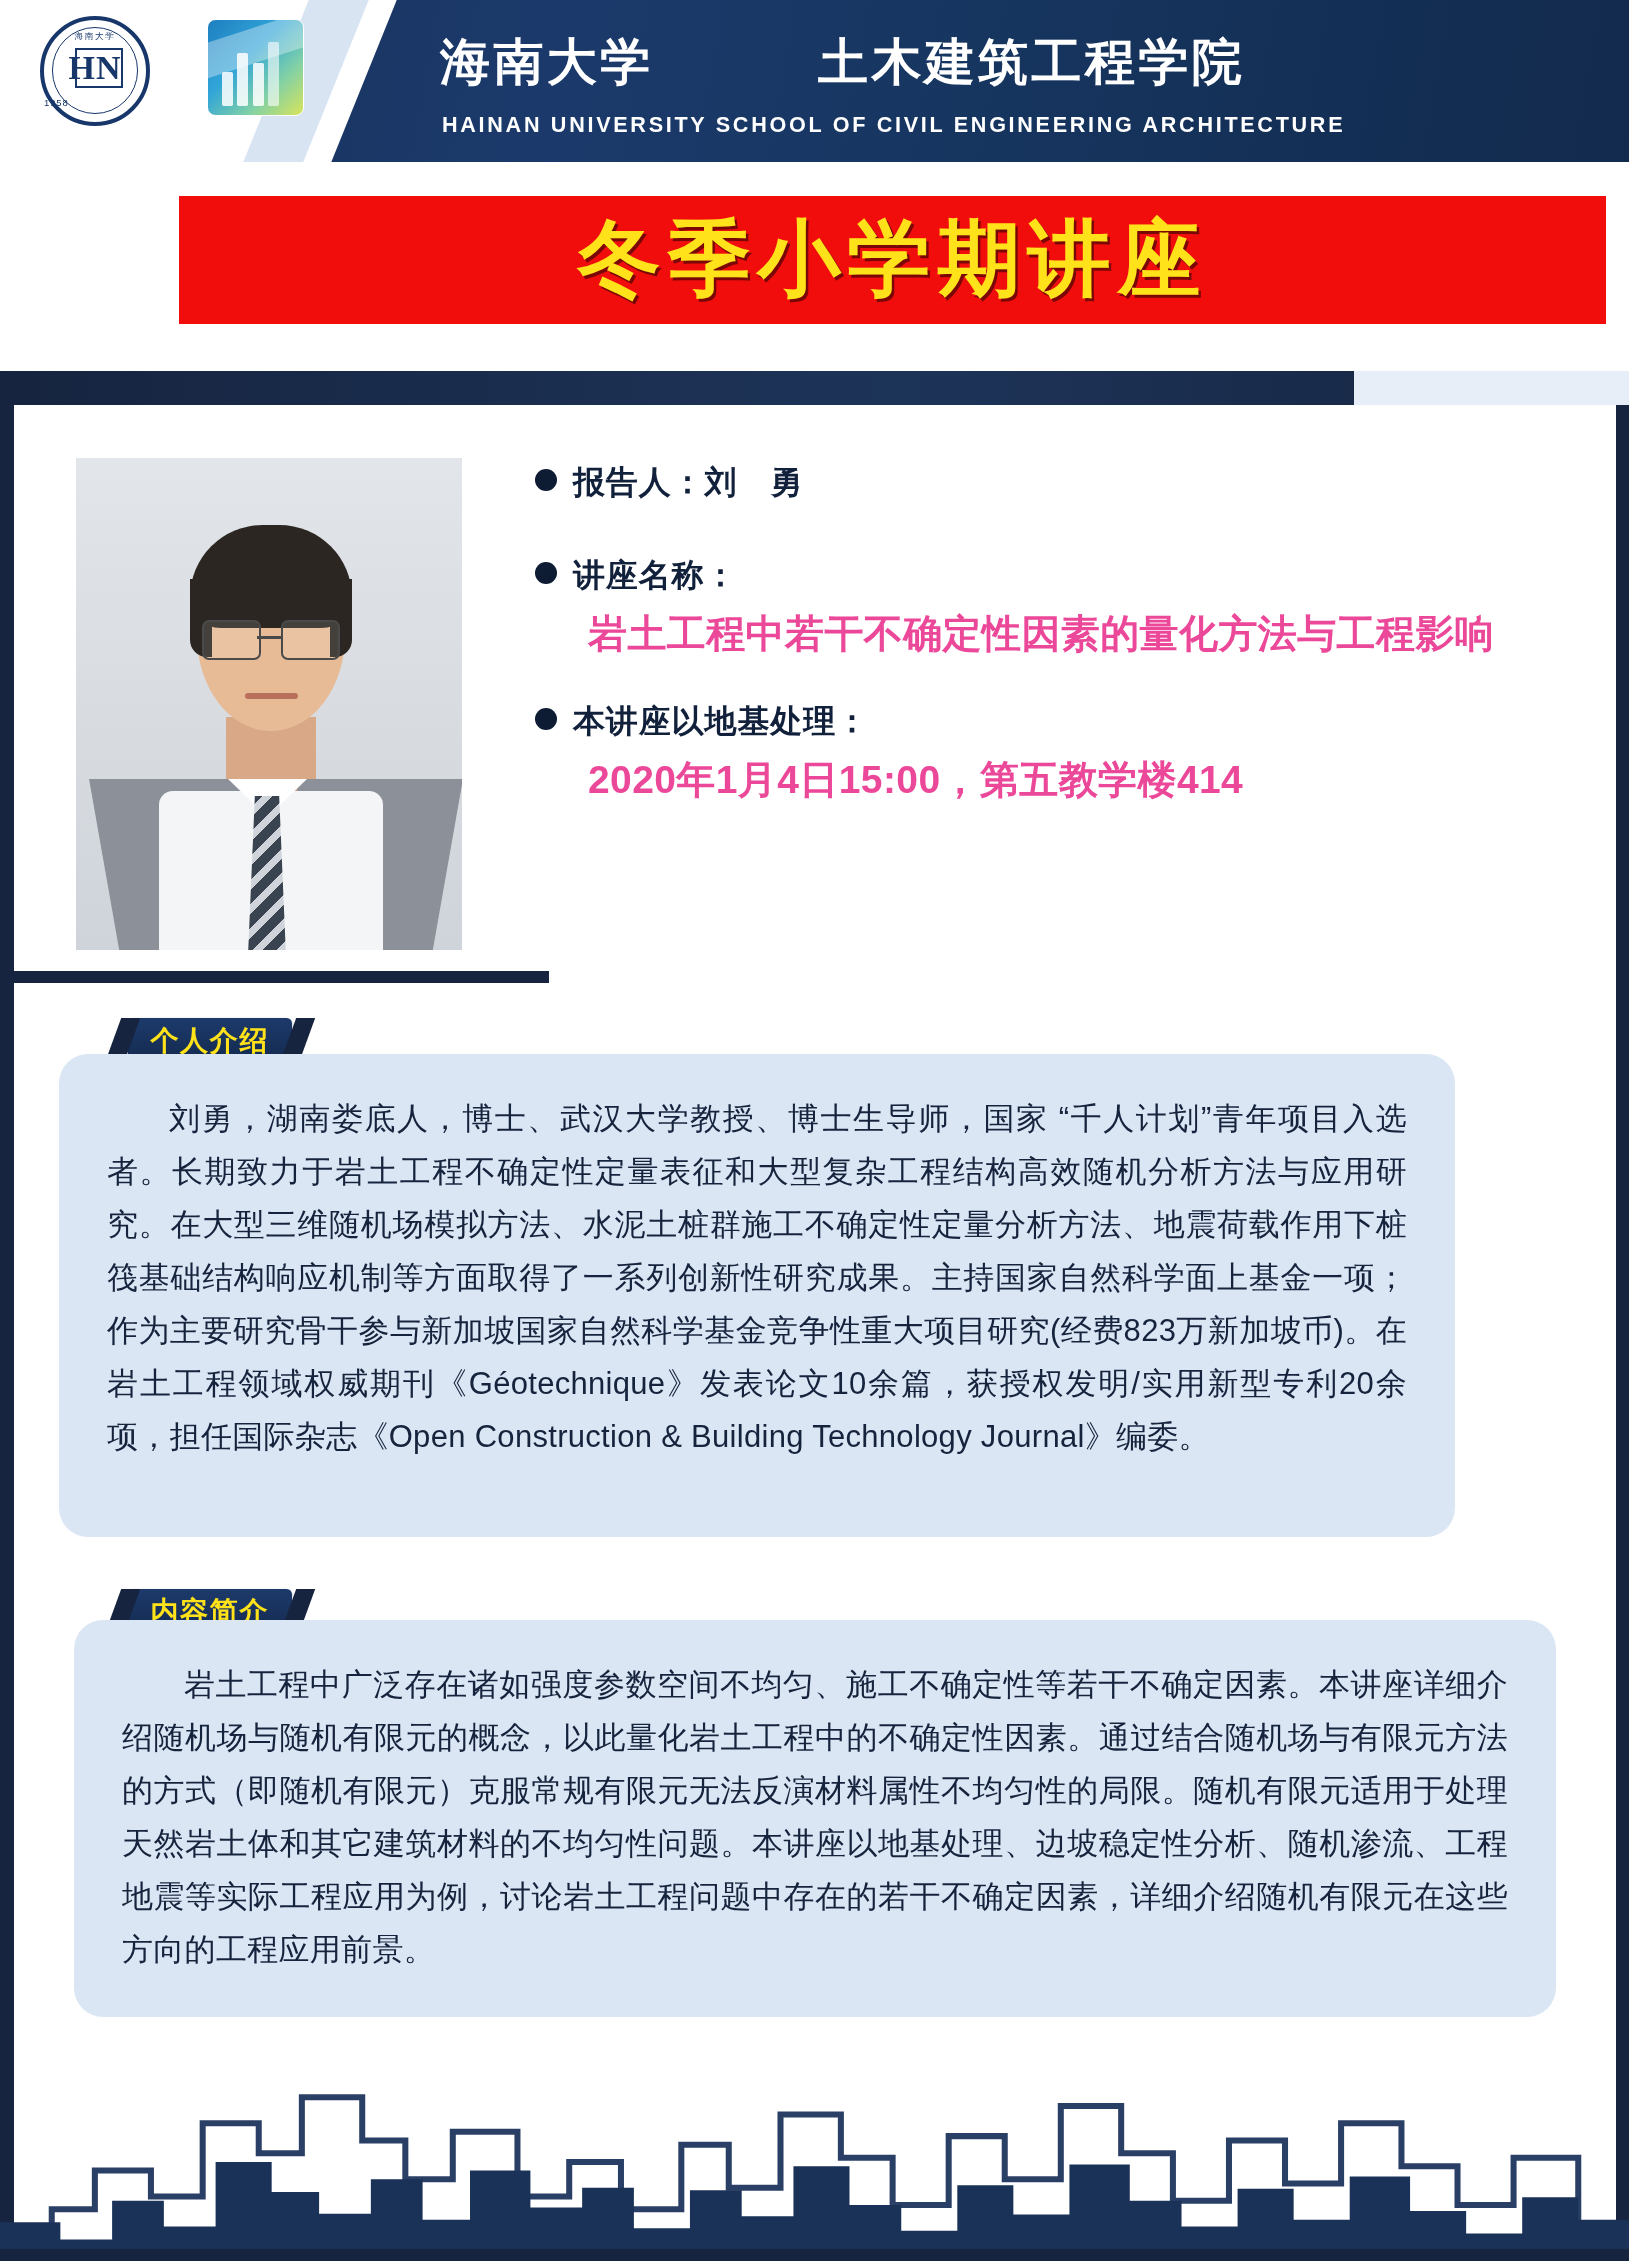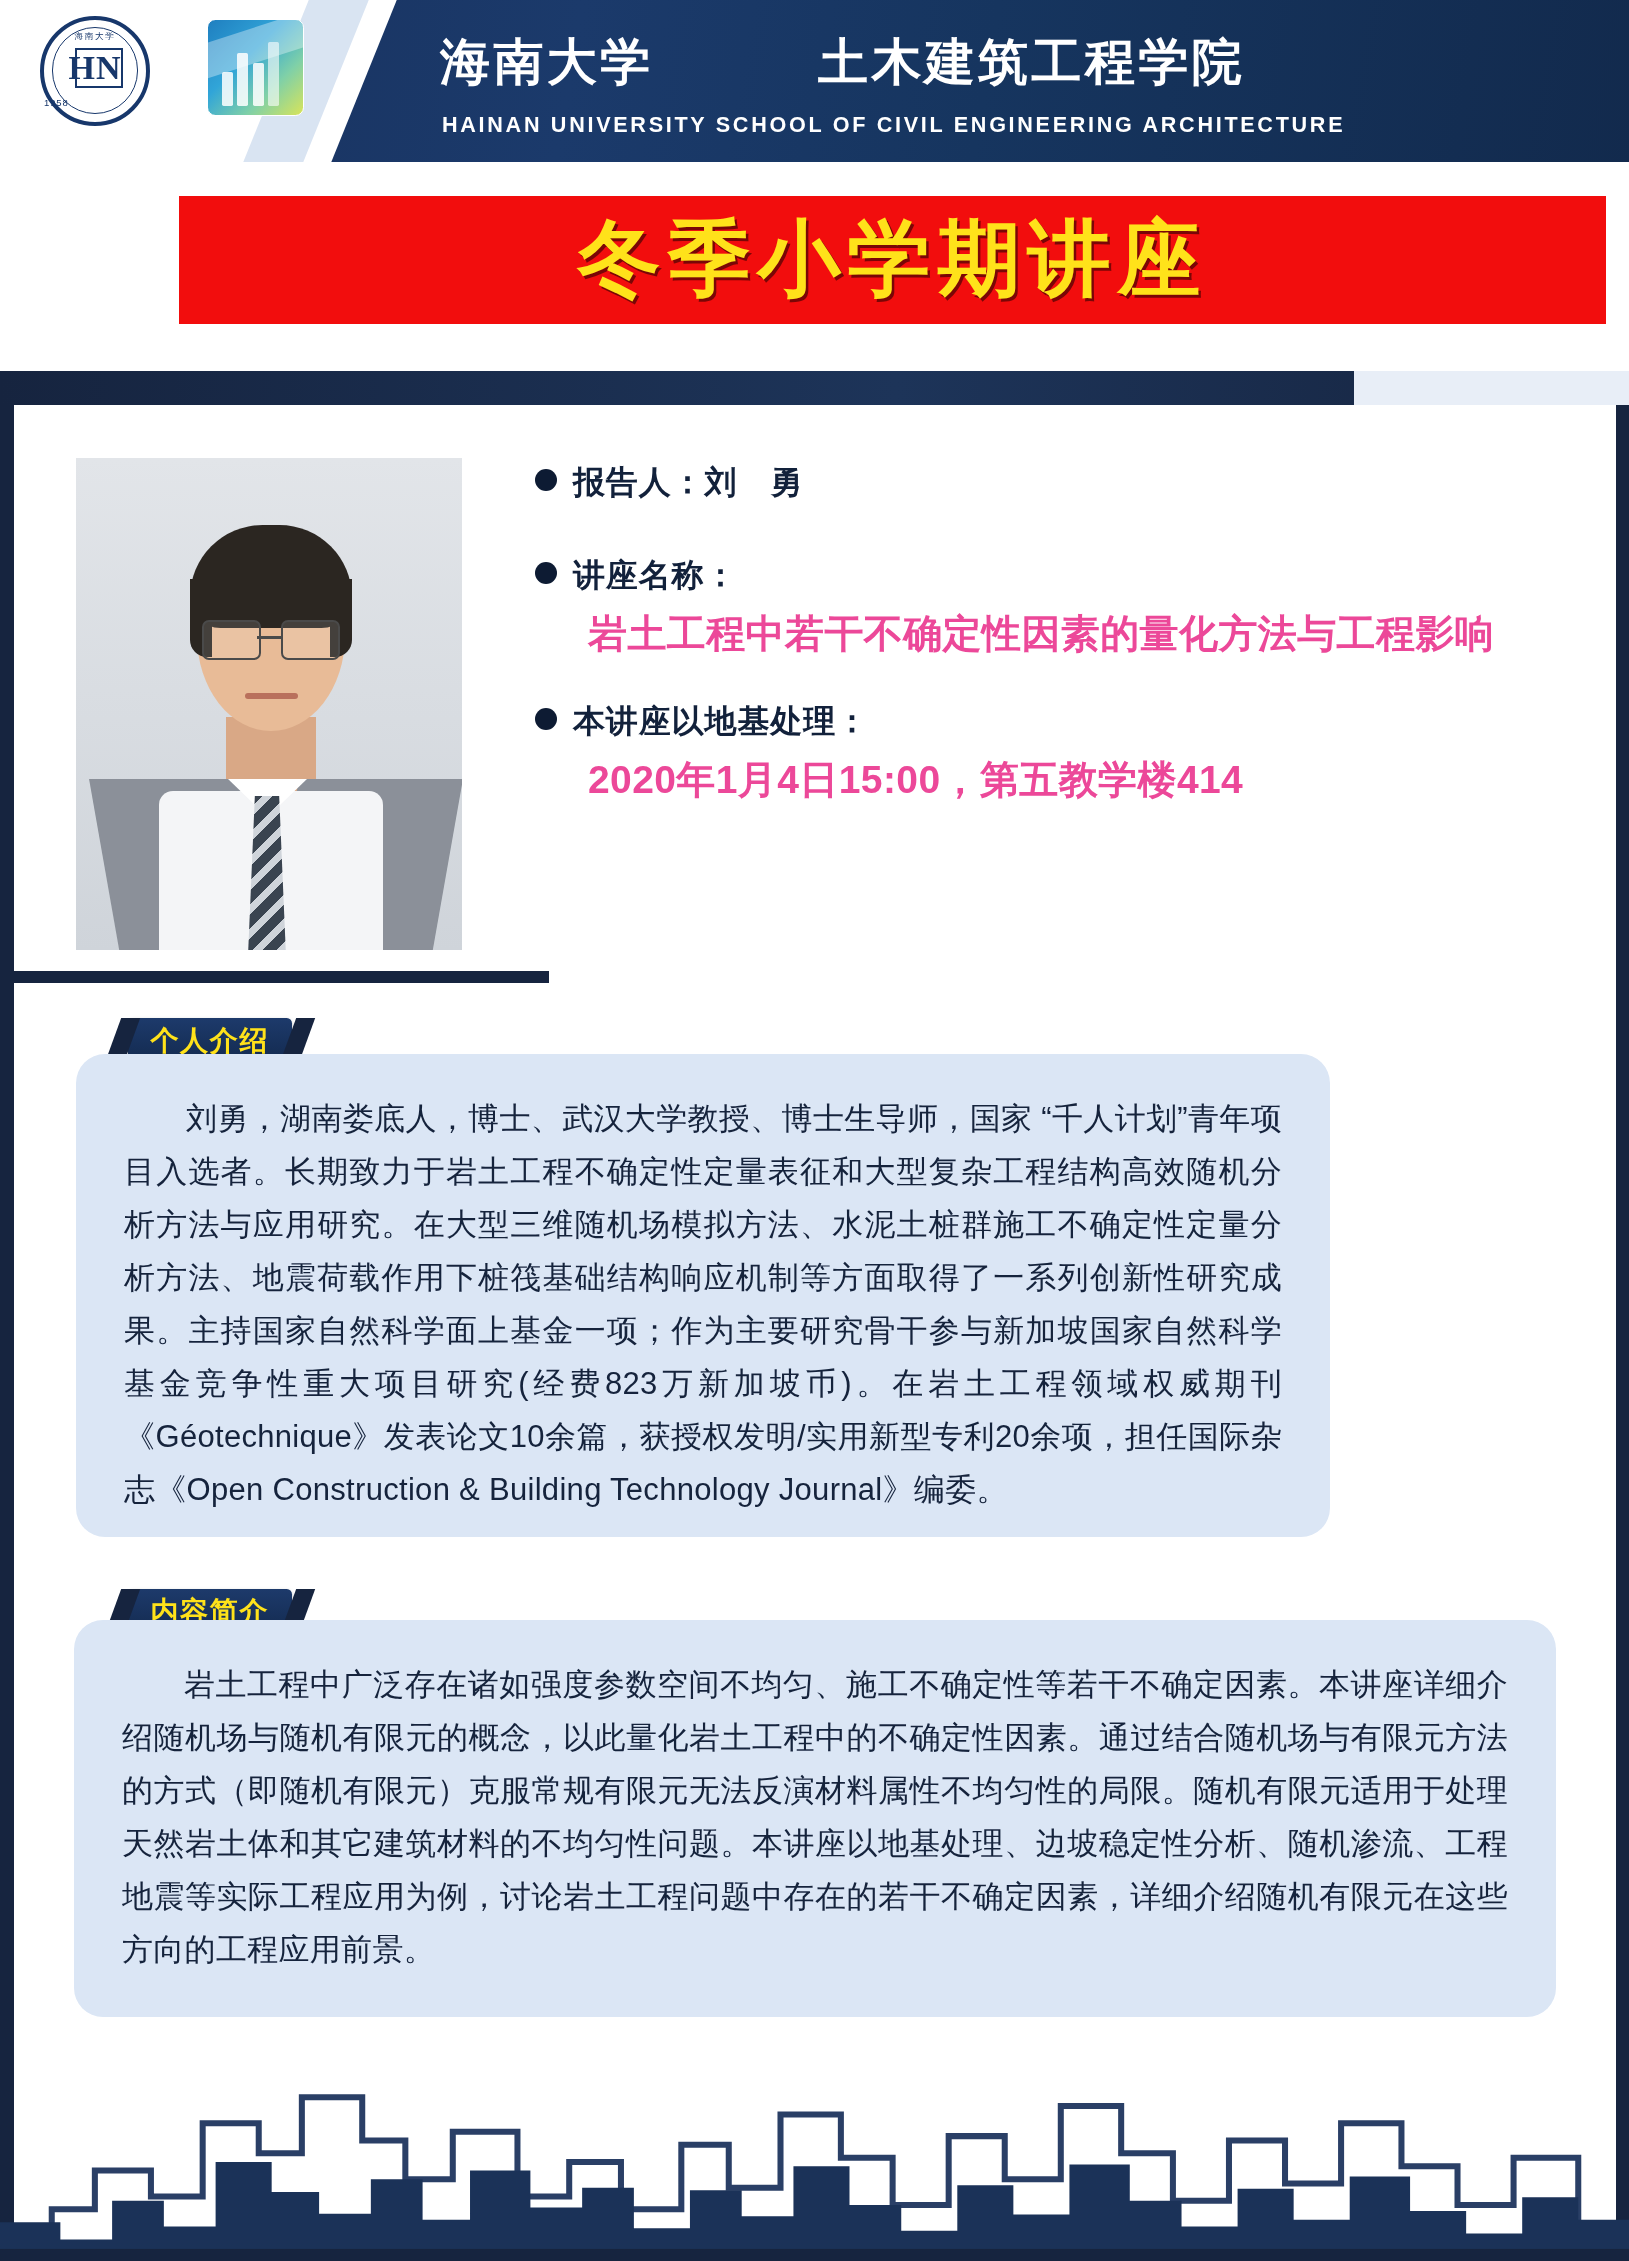--- a/index.html
+++ b/index.html
@@ -417,21 +417,21 @@
     margin: 0;
     font-size: 31px;
     line-height: 53px;
     color: #15233c;
     text-align: justify;
     letter-spacing: 0.3px;
     text-indent: 62px;
   }
 
   #tag-intro { left: 128px; top: 1018px; }
-  #card-intro { left: 76px; top: 1054px; width: 1254px; height: 483px; }
+  #card-intro { left: 59px; top: 1054px; width: 1396px; height: 483px; }
 
   #tag-content { left: 128px; top: 1589px; }
   #card-content { left: 74px; top: 1620px; width: 1482px; height: 397px; }
 
   
   #skyline {
     position: absolute;
     left: 0; bottom: 0;
     width: 1630px;
     height: 267px;

